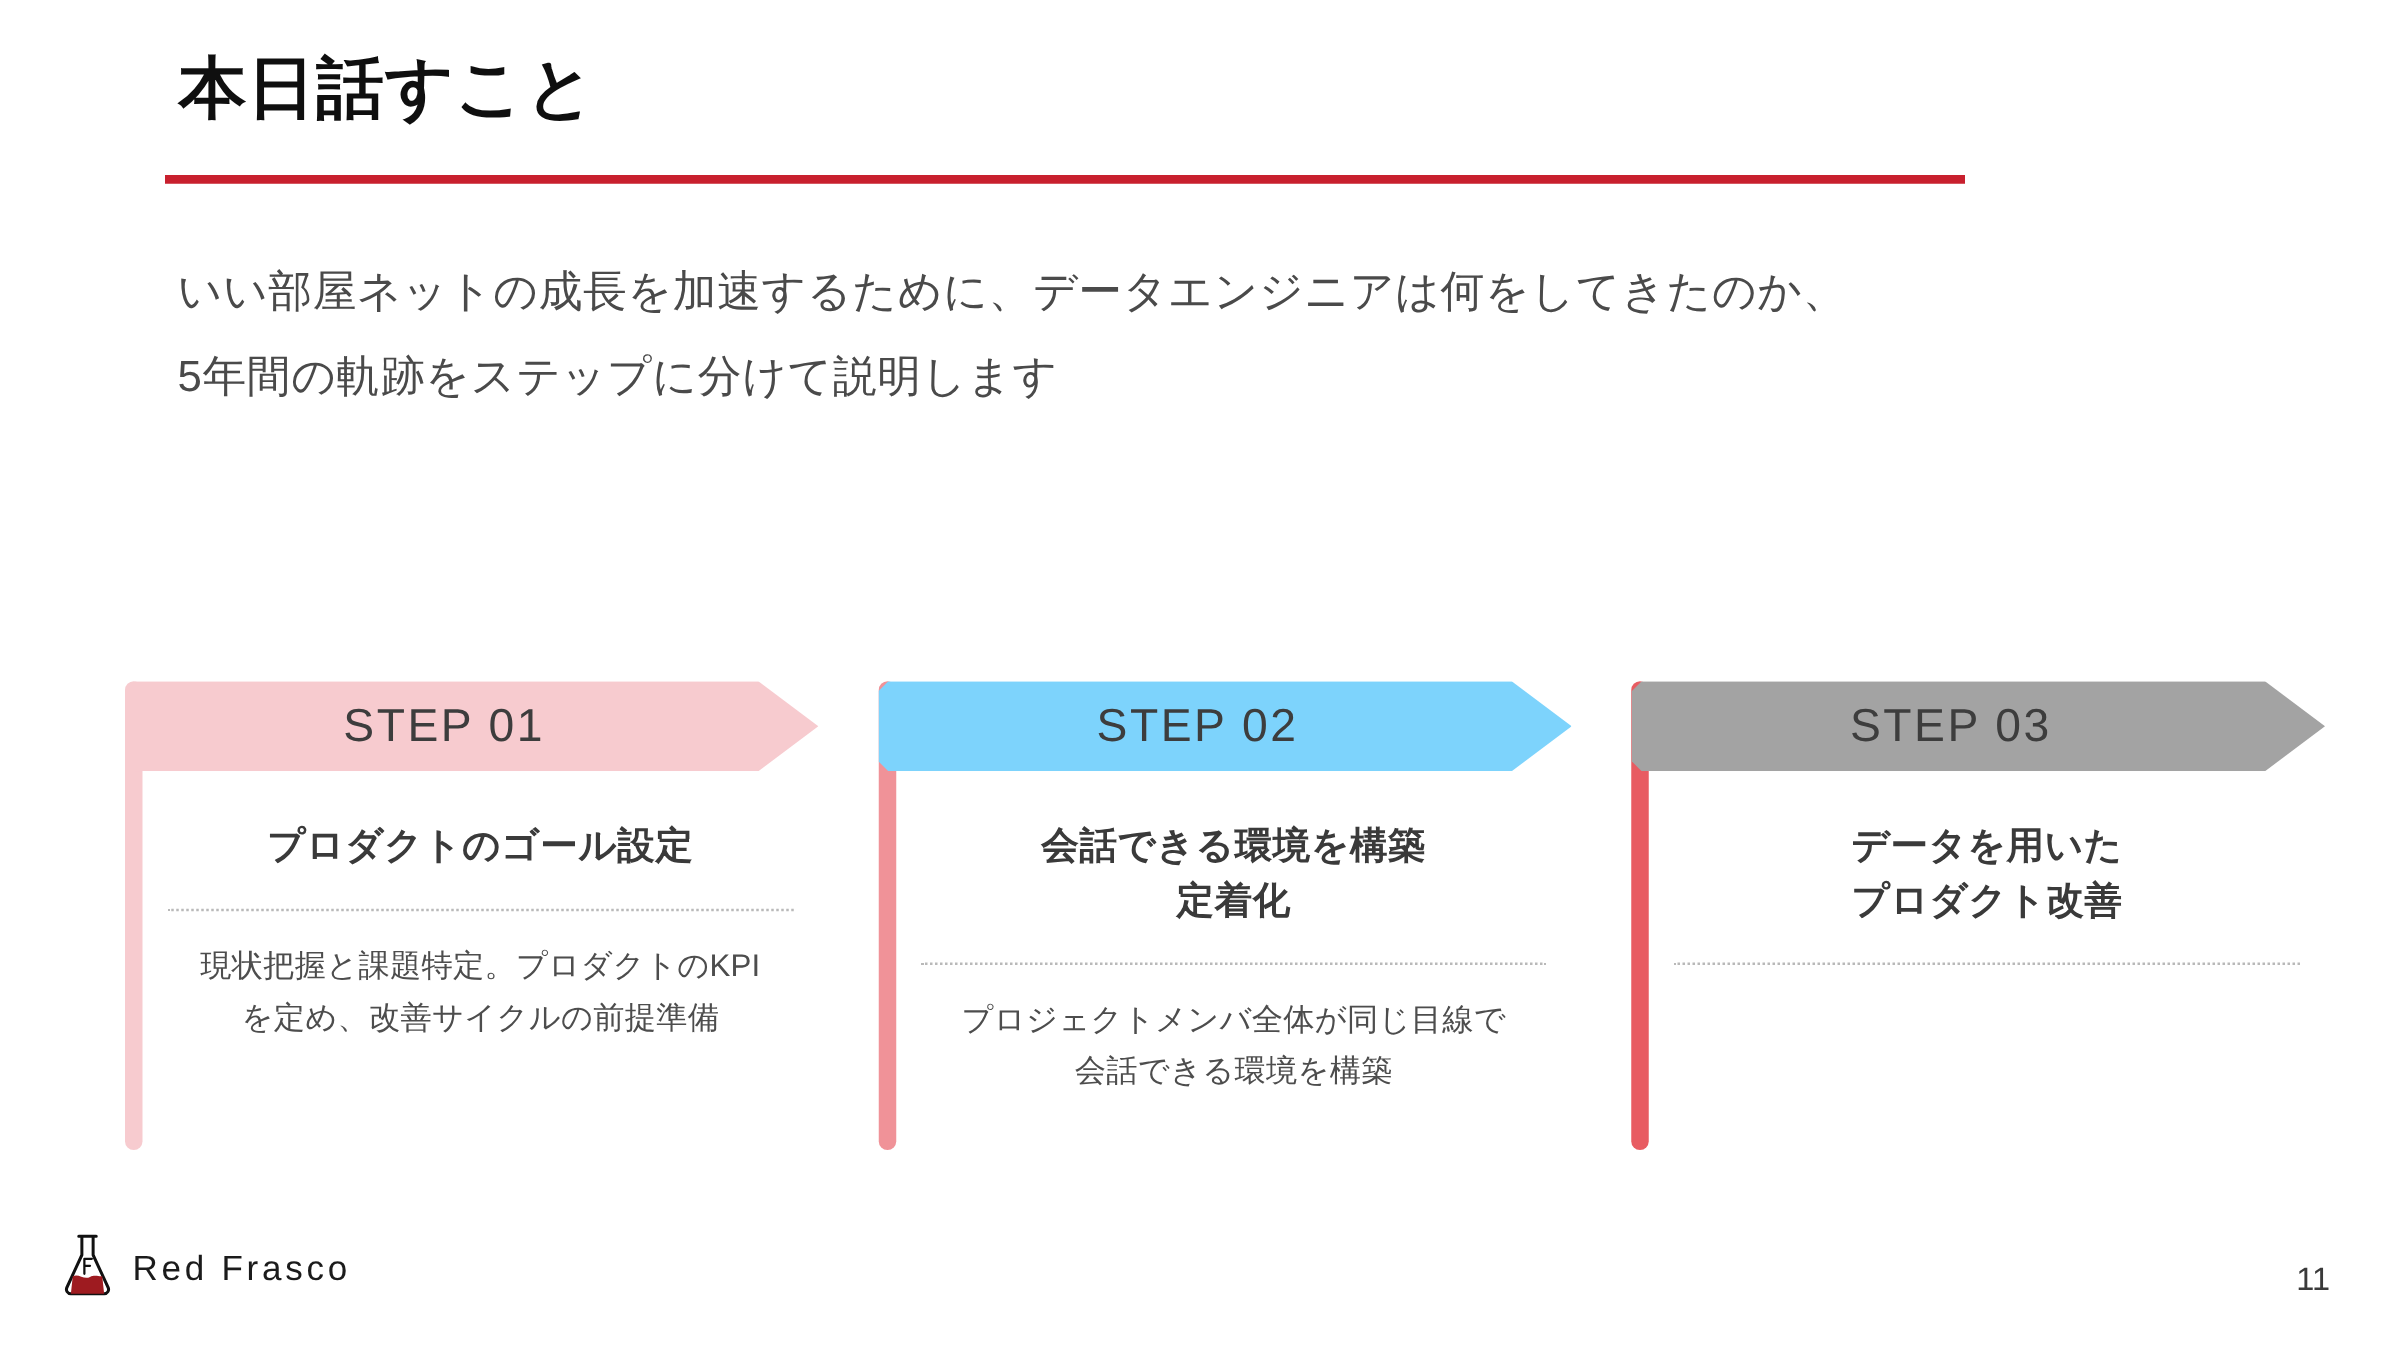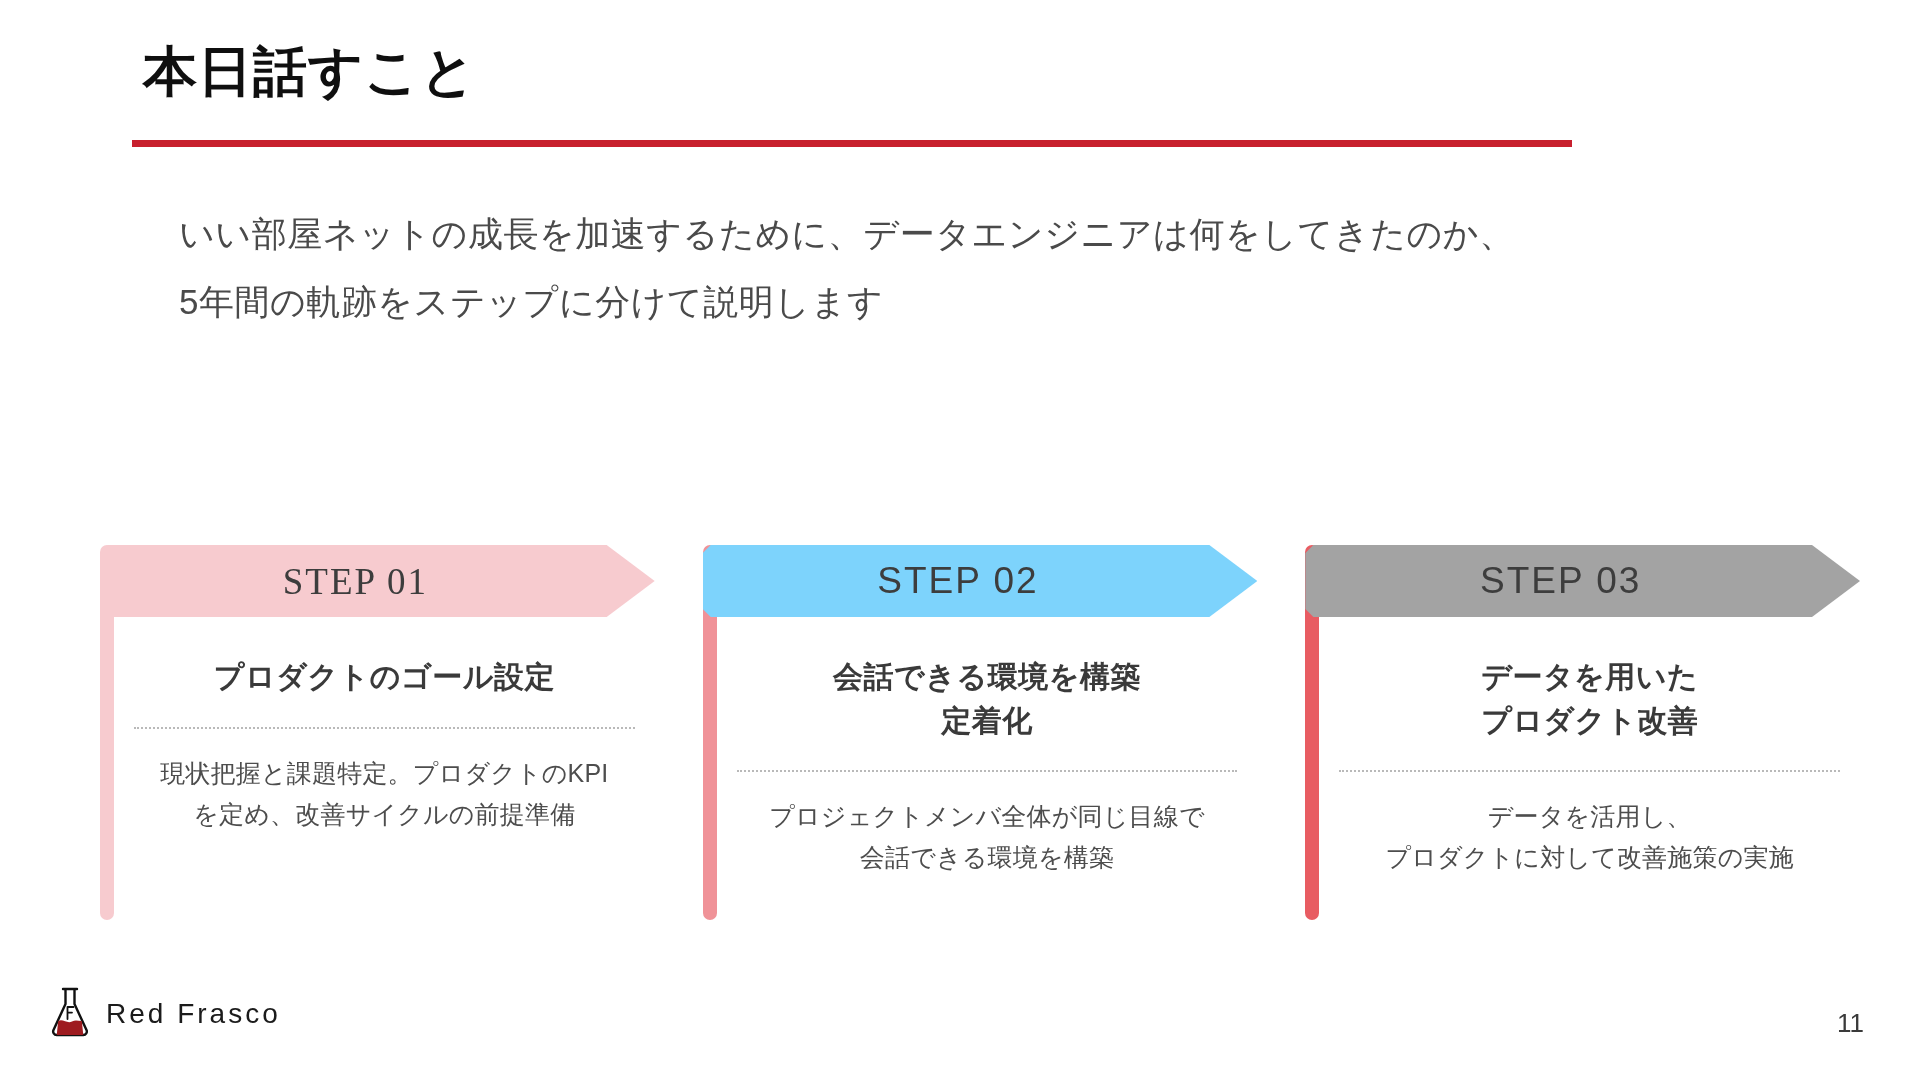--- a/index.html
+++ b/index.html
@@ -39,21 +39,20 @@
   
   #lead {
     position: absolute;
     left: 142px;
     top: 200px;
     width: 1680px;
     font-size: 35px;
     color: #4a4a4a;
     line-height: 1.95;
     letter-spacing: 0.5px;
-    margin-left: 37px;
   }
   #lead .lead-line { display: block; white-space: nowrap; }
 
   
   #steps {
     position: absolute;
     left: 100px;
     top: 545px;
     width: 1760px;
     height: 380px;
@@ -166,21 +165,21 @@
 
 <div id="lead">
   <span class="lead-line">いい部屋ネットの成長を加速するために、データエンジニアは何をしてきたのか、</span>
   <span class="lead-line">5年間の軌跡をステップに分けて説明します</span>
 </div>
 
 <div id="steps">
 
   <div class="step">
     <div class="step-spine" style="background: rgb(247, 203, 207);"></div>
-    <div class="step-banner" style="background: rgb(247, 203, 207); font-family: Liberation Serif, serif;">
+    <div class="step-banner" style="background: rgb(247, 203, 207);">
       <span class="step-banner-label">STEP 01</span>
     </div>
     <div class="step-body">
       <div class="step-heading">プロダクトのゴール設定</div>
       <div class="step-divider"></div>
       <div class="step-desc">現状把握と課題特定。プロダクトのKPI
 を定め、改善サイクルの前提準備</div>
     </div>
   </div>
 
@@ -200,22 +199,20 @@
 
   <div class="step">
     <div class="step-spine" style="background: rgb(232, 92, 98);"></div>
     <div class="step-banner" style="background: #a3a3a3;">
       <span class="step-banner-label">STEP 03</span>
     </div>
     <div class="step-body">
       <div class="step-heading">データを用いた
 プロダクト改善</div>
       <div class="step-divider"></div>
-      <div class="step-desc">データを活用し、
-プロダクトに対して改善施策の実施</div>
     </div>
   </div>
 
 </div>
 
 <div id="footer-logo">
   <span>
     <svg width="44" height="54" viewBox="0 0 44 54" xmlns="http://www.w3.org/2000/svg">
       <path d="M15 4 L29 4 M17.5 4 L17.5 19 L5.5 45 A3.5 3.5 0 0 0 8.7 50 L35.3 50 A3.5 3.5 0 0 0 38.5 45 L26.5 19 L26.5 4" fill="none" stroke="#111111" stroke-width="2.4" stroke-linejoin="round" stroke-linecap="round"></path>
       <path d="M10.2 36 C15 33.5, 19 39, 24 36.5 C28 34.5, 31.5 36.5, 33.8 36 L35.3 50 L8.7 50 Z" fill="#9e1b20"></path>

